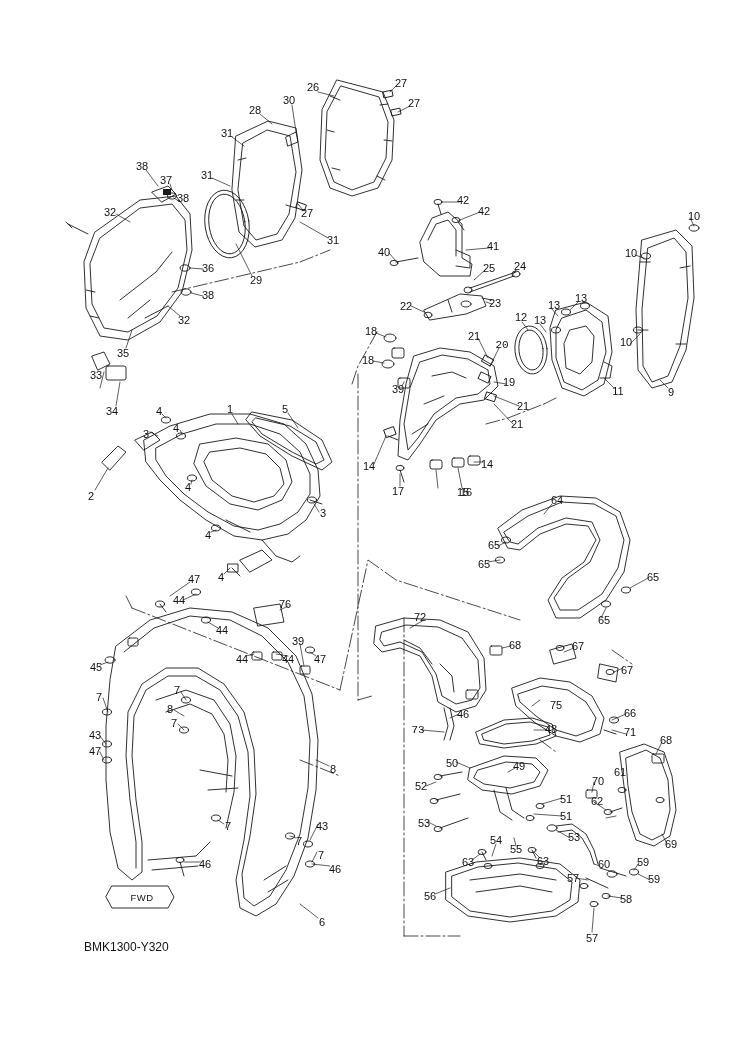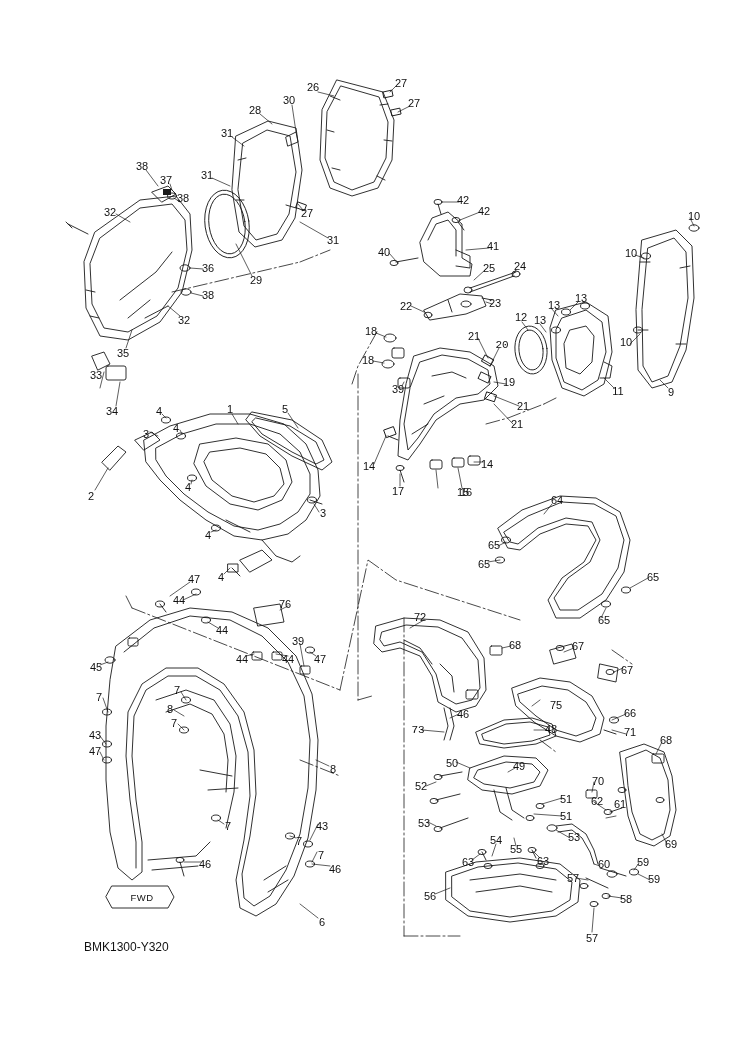--- a/index.html
+++ b/index.html
@@ -615,21 +615,21 @@
       <div class="callout" style="left: 666px; top: 740px;">68</div>
       <div class="callout" style="left: 463px; top: 714px;">46</div>
       <div class="callout" style="left: 418px; top: 730px; font-family: Liberation Mono, monospace;">73</div>
       <div class="callout" style="left: 452px; top: 763px;">50</div>
       <div class="callout" style="left: 519px; top: 766px;">49</div>
       <div class="callout" style="left: 421px; top: 786px;">52</div>
       <div class="callout" style="left: 566px; top: 799px;">51</div>
       <div class="callout" style="left: 566px; top: 816px;">51</div>
       <div class="callout" style="left: 598px; top: 781px;">70</div>
       <div class="callout" style="left: 597px; top: 801px;">62</div>
-      <div class="callout" style="left: 620px; top: 804px; text-align: center;">61</div>
+      <div class="callout" style="left: 620px; top: 772px; text-align: center;">61</div>
       <div class="callout" style="left: 671px; top: 844px;">69</div>
       <div class="callout" style="left: 424px; top: 823px;">53</div>
       <div class="callout" style="left: 496px; top: 840px;">54</div>
       <div class="callout" style="left: 516px; top: 849px;">55</div>
       <div class="callout" style="left: 574px; top: 837px;">53</div>
       <div class="callout" style="left: 468px; top: 862px;">63</div>
       <div class="callout" style="left: 543px; top: 861px;">63</div>
       <div class="callout" style="left: 604px; top: 864px;">60</div>
       <div class="callout" style="left: 643px; top: 862px;">59</div>
       <div class="callout" style="left: 573px; top: 878px;">57</div>

